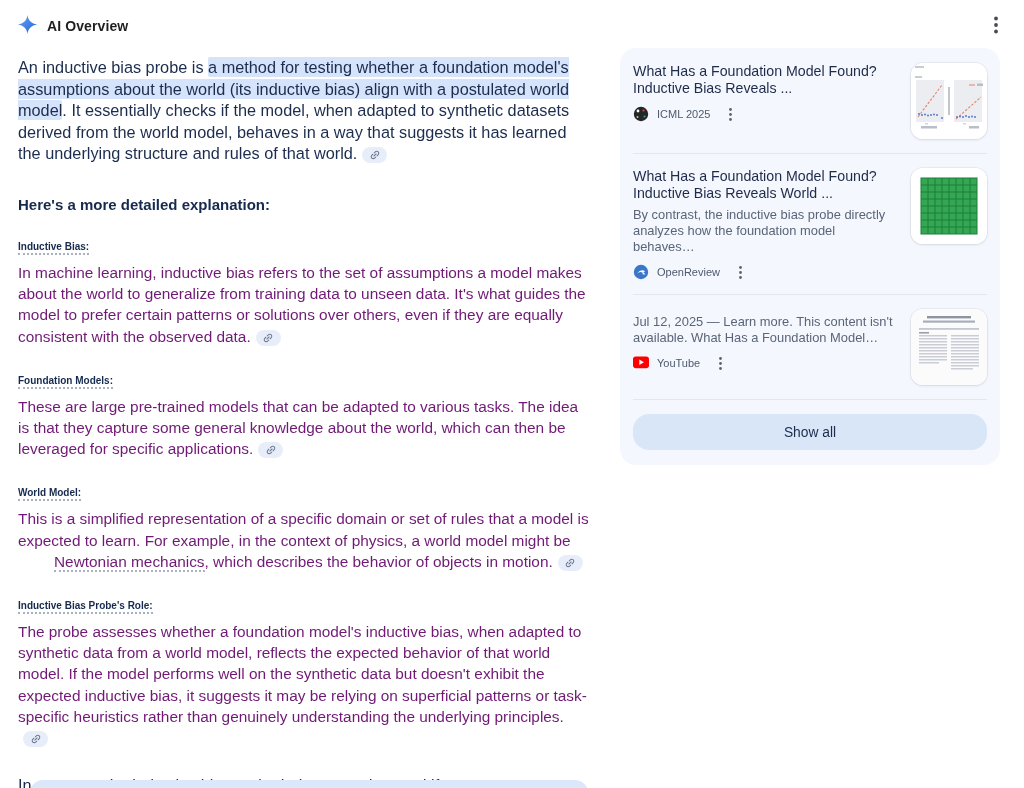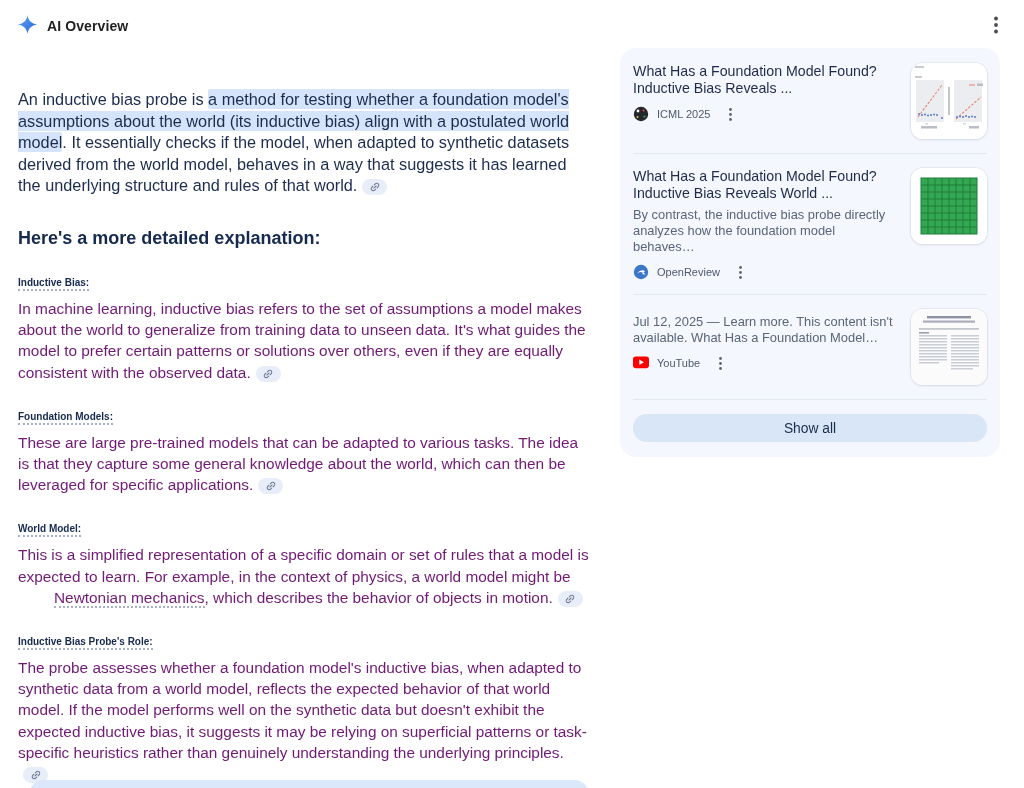--- a/index.html
+++ b/index.html
@@ -7,29 +7,29 @@
     width:1024px;height:788px;position:relative;overflow:hidden;
     background:#ffffff;font-family:"Liberation Sans",sans-serif;
     -webkit-font-smoothing:antialiased;
   }
   
   .header{position:absolute;top:15px;left:18px;display:flex;align-items:flex-end;gap:10px;}
   .header-title{font-size:14px;font-weight:700;color:#1f1f1f;letter-spacing:.1px;}
   .top-kebab{position:absolute;top:16px;right:26px;cursor:pointer;}
   
   .main{position:absolute;left:18px;top:57px;width:574px;}
-  .intro{font-size:16.3px;line-height:21.6px;color:#1b2c4e;margin-top:32px;}
+  .intro{font-size:16.3px;line-height:21.6px;color:#1b2c4e;}
   .hl{background:#d6e4fb;border-radius:2px;padding:1px 0;}
   .chip{
     display:inline-flex;align-items:center;justify-content:center;
     width:25px;height:16px;border-radius:9px;background:#e8eef9;
     vertical-align:-2px;margin-left:5px;cursor:pointer;
   }
   .chip svg{transform:rotate(-45deg);}
-  .expl-heading{margin-top:31px;font-size:18px;font-weight:700;color:#152a4e;}
+  .expl-heading{margin-top:31px;font-size:15px;font-weight:700;color:#152a4e;}
   .section{margin-top:23px;}
   .sec-heading{
     display:inline-block;font-size:10px;font-weight:700;color:#152a4e;
     border-bottom:2px dotted #a8b1c2;padding-bottom:1px;
   }
   .sec-body{margin-top:7px;font-size:15.4px;line-height:21.2px;color:#701a75;}
   .dotted-link{border-bottom:2px dotted #a8b1c2;cursor:pointer;margin-left:36px;}
   .conclusion{margin-top:27px;font-size:16.2px;line-height:21.6px;color:#1b2c4e;}
   .diagram{
     float:right;width:128px;height:110px;margin:2px 0 4px 10px;
@@ -51,21 +51,21 @@
   .card-source{margin-top:9px;display:flex;align-items:center;gap:8px;}
   .favicon{width:16px;height:16px;flex-shrink:0;display:inline-flex;}
   .source-name{font-size:11px;color:#4e5a6e;}
   .card-kebab{margin-left:11px;display:inline-flex;cursor:pointer;}
   .thumb{
     width:76px;height:76px;border-radius:12px;background:#fff;flex-shrink:0;overflow:hidden;
     box-shadow:0 0 0 1px rgba(23,43,77,.05),0 1px 3px rgba(23,43,77,.10);
   }
   .divider{height:1px;background:#e2e8f2;margin:14px 0;}
   .show-all{
-    margin-top:14px;height:28px;border-radius:16px;background:#d9e6f8;
+    margin-top:14px;height:36px;border-radius:16px;background:#d9e6f8;
     display:flex;align-items:center;justify-content:center;
     font-size:13.8px;color:#1b2b4c;cursor:pointer;
   }
 </style>
 </head>
 <body>
 
 <div class="header">
   <span style="display:inline-flex;">
     <svg width="19" height="19" viewBox="0 0 24 24">

